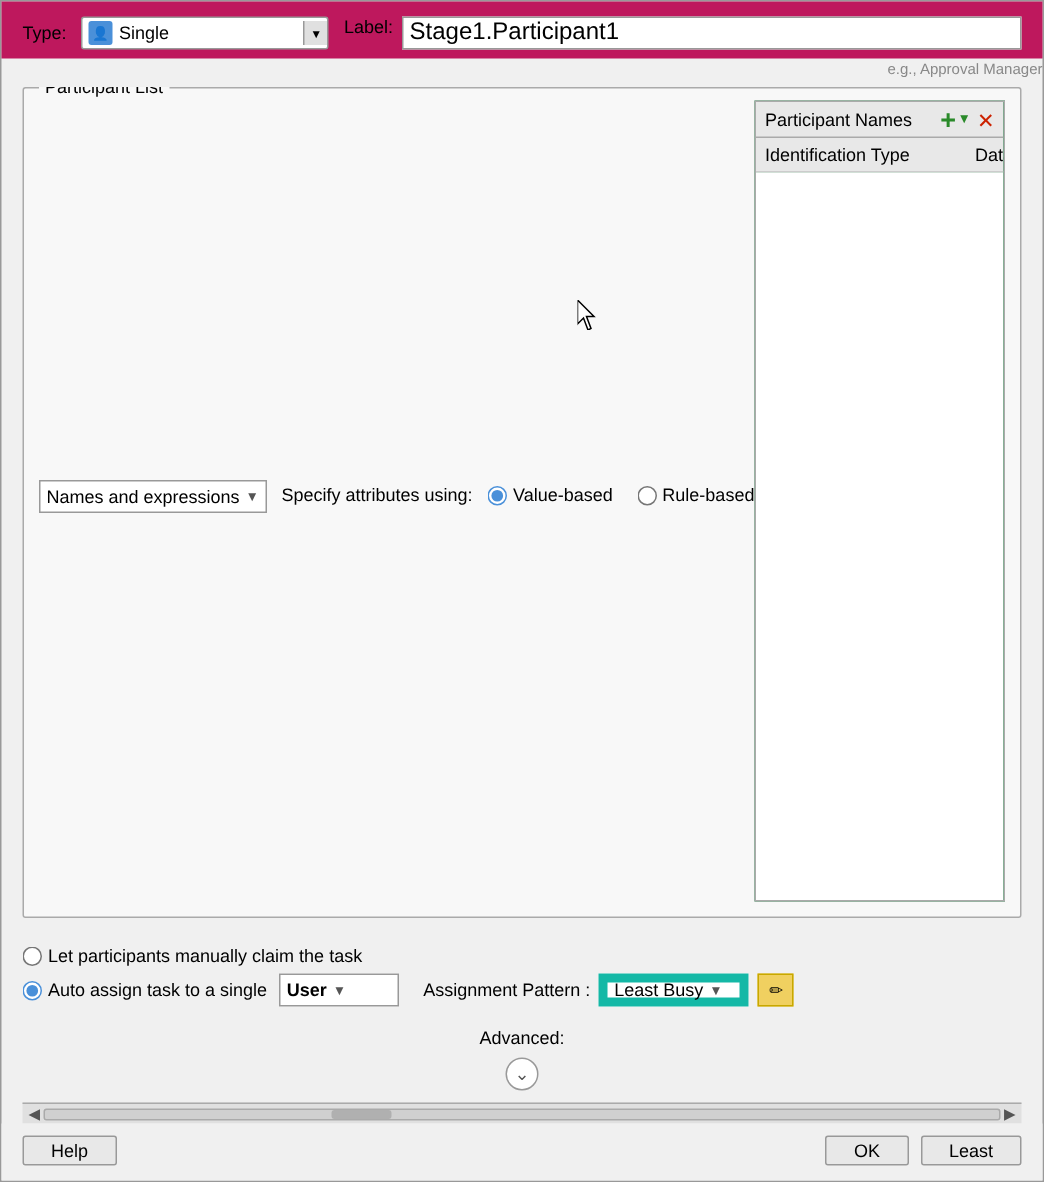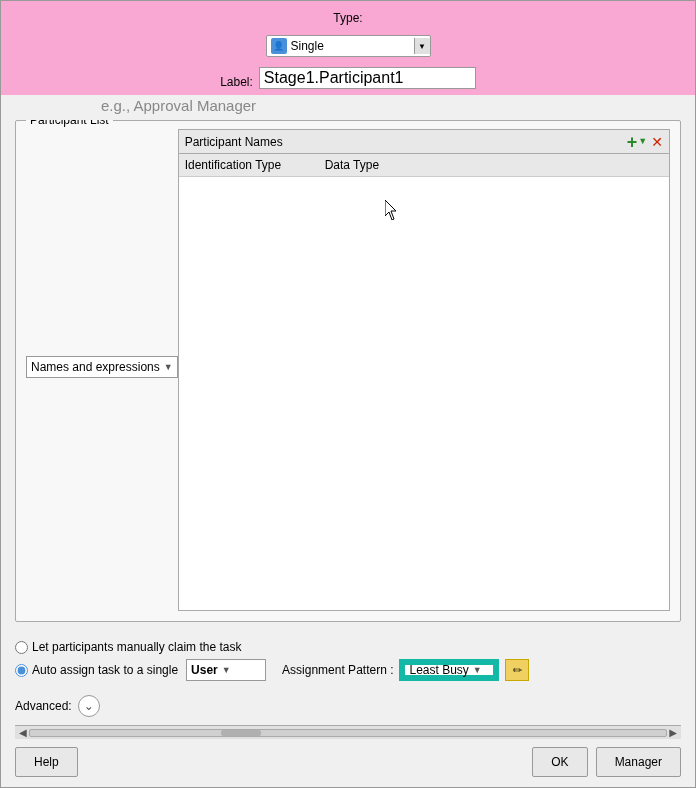--- a/index.html
+++ b/index.html
@@ -16,25 +16,24 @@
       background: #f0f0f0;
       width: 696px;
       height: 788px;
       display: flex;
       flex-direction: column;
       border: 1px solid #999;
     }
 
     .top-section {
       padding: 10px 14px 6px 14px;
-      background: #f9a8d4;
+      background: #be185d;
       display: flex;
       align-items: center;
       gap: 10px;
-      flex-direction: column;
     }
 
     .top-label {
       font-size: 12px;
       color: #000;
     }
 
     .type-select {
       display: flex;
       align-items: center;
@@ -76,38 +75,38 @@
       align-items: center;
       justify-content: center;
       font-size: 8px;
       cursor: pointer;
       margin-left: auto;
       margin-right: -4px;
     }
 
     .label-section {
       display: flex;
-      align-items: flex-end;
+      align-items: flex-start;
       gap: 6px;
       flex: 1;
     }
 
     .label-input {
       flex: 1;
       height: 22px;
       border: 1px solid #999;
       padding: 2px 4px;
       font-size: 16px;
       background: white;
     }
 
     .eg-text {
       color: #888;
-      font-size: 15px;
-      text-align: left;
+      font-size: 10px;
+      text-align: right;
       padding: 2px 0 6px 100px;
     }
 
     .content-area {
       flex: 1;
       padding: 0 14px;
       overflow: hidden;
     }
 
     .fieldset {
@@ -330,20 +329,21 @@
       justify-content: center;
       cursor: pointer;
       font-size: 11px;
     }
 
     .advanced-row {
       padding: 8px 14px;
       display: flex;
       align-items: center;
       gap: 6px;
+      flex-direction: column;
     }
 
     .advanced-label {
       font-size: 12px;
     }
 
     .advanced-btn {
       width: 22px;
       height: 22px;
       background: white;
@@ -392,21 +392,21 @@
       padding: 8px 14px 10px 14px;
       background: #f0f0f0;
     }
 
     .footer-right {
       display: flex;
       gap: 8px;
     }
 
     .btn {
-      height: 30px;
+      height: 20px;
       padding: 0 18px;
       font-size: 12px;
       border: 1px solid #999;
       background: #e8e8e8;
       cursor: pointer;
       border-radius: 2px;
     }
 
     .cursor-arrow {
       position: absolute;
@@ -448,20 +448,33 @@
     <div class="fieldset">
       <span class="fieldset-legend">Participant List</span>
 
       <div class="build-row">
         <div class="dropdown-select">
           <span>Names and expressions</span>
           <span class="dropdown-select-arrow">▼</span>
         </div>
       </div>
 
+      <div class="specify-row">
+        <span class="specify-label">Specify attributes using:</span>
+        <div class="radio-group">
+          <label class="radio-item">
+            <input class="radio-input" type="radio" name="specifyAttr" checked="" style="">
+            <span class="radio-label">Value-based</span>
+          </label>
+          <label class="radio-item">
+            <input class="radio-input" type="radio" name="specifyAttr" style="">
+            <span class="radio-label">Rule-based</span>
+          </label>
+        </div>
+      </div>
 
       <div class="participant-names-panel">
         <div class="panel-header">
           <span class="panel-header-title">Participant Names</span>
           <div class="panel-actions">
             <span class="add-btn">
               <span style="color:#2a8a2a; font-size:18px; font-weight:bold;">+</span>
               <span class="add-dropdown-arrow">▼</span>
             </span>
             <span class="remove-btn" style="color:#cc2200; font-size:14px;">✕</span>
@@ -519,21 +532,21 @@
     <div class="scrollbar-track">
       <div class="scrollbar-thumb"></div>
     </div>
     <span class="scrollbar-right-arrow">▶</span>
   </div>
 
   <div class="footer-buttons">
     <button class="btn">Help</button>
     <div class="footer-right">
       <button class="btn">OK</button>
-      <button class="btn">Manager</button>
+      <button class="btn">Least</button>
     </div>
   </div>
 
 </div>
 
 <svg class="cursor-arrow" viewBox="0 0 16 20" xmlns="http://www.w3.org/2000/svg">
   <polygon points="0,0 0,16 4,12 7,20 9,19 6,11 11,11" fill="white" stroke="black" stroke-width="1"></polygon>
 </svg>
 
 </body></html>

